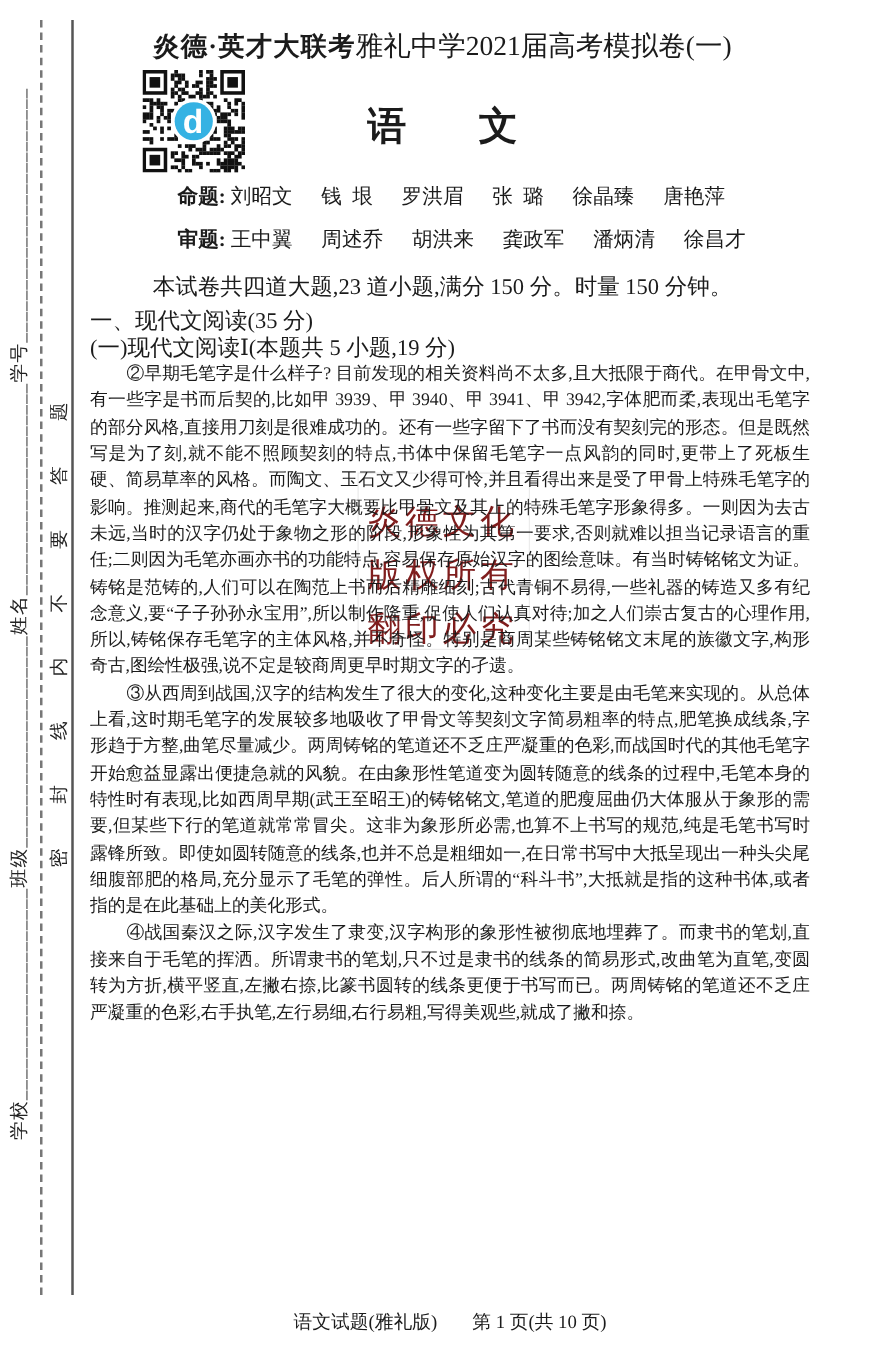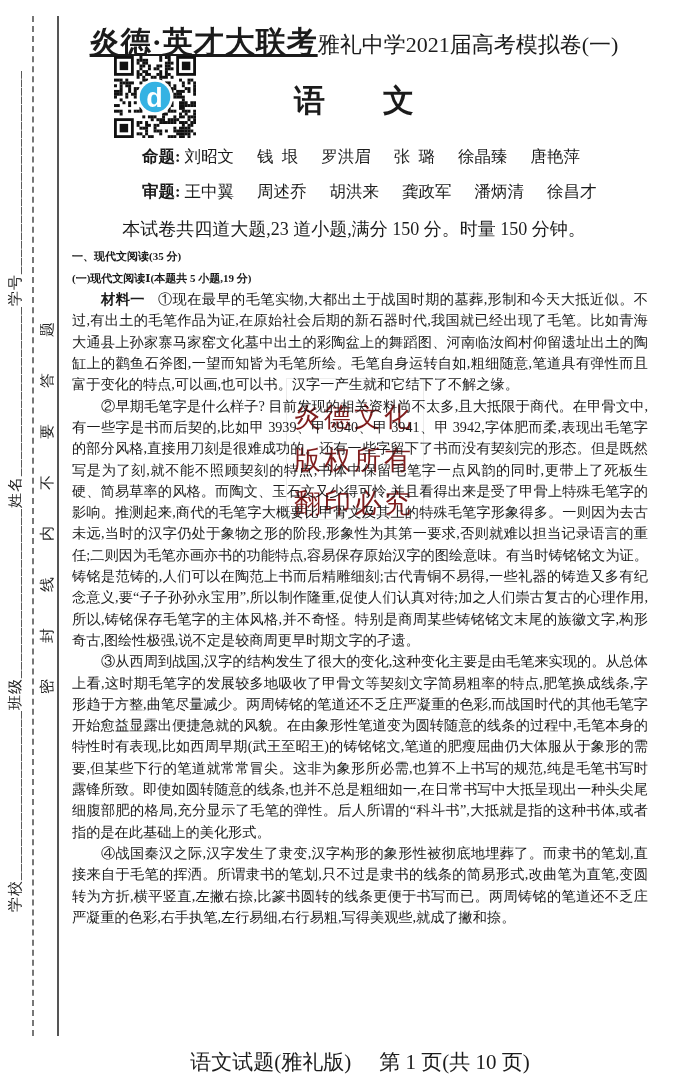--- a/index.html
+++ b/index.html
@@ -15,21 +15,21 @@
     transform-origin:0 0;transform:rotate(-90deg);
     font-size:15px;white-space:nowrap;color:#222;letter-spacing:1px;
   }
   .v-seal{
     position:absolute;left:38px;top:694px;width:380px;height:18px;
     transform-origin:0 0;transform:rotate(-90deg);
     font-size:15px;letter-spacing:36px;white-space:nowrap;color:#222;
   }
   
   .header{position:absolute;left:60px;width:588px;top:22px;text-align:center;white-space:nowrap;}
-  .brand{font-weight:900;font-size:30px;letter-spacing:1px;text-decoration:underline;}
+  .brand{font-weight:900;font-size:21px;letter-spacing:1px;}
   .examname{font-size:22px;}
   .qr{position:absolute;left:114px;top:56px;width:82px;height:82px;}
   .subject{position:absolute;left:60px;width:588px;top:80px;text-align:center;font-size:31px;font-weight:bold;}
   .subject .sub-first{margin-right:58px;}
   
   .meta{position:absolute;left:142px;font-size:16.5px;white-space:nowrap;}
   .meta b{margin-right:4px;}
   .meta .name{margin-right:23px;}
   .meta .name:last-child{margin-right:0;}
   .row-setters{top:146px;}
@@ -37,25 +37,25 @@
   .exam-info{position:absolute;left:60px;width:588px;top:217px;text-align:center;font-size:18px;}
   
   .wm-box{position:absolute;left:286px;top:378px;width:136px;height:140px;border:1px solid #ececec;}
   .wm{position:absolute;left:291px;top:396px;width:126px;text-align:center;color:#7f1d1d;
       font-size:27px;line-height:43px;letter-spacing:3px;}
   
   .content{
     position:absolute;left:72px;width:576px;top:246px;
     font-size:14.2px;line-height:21.3px;text-align:justify;text-justify:inter-ideograph;
   }
-  .content h3,.content h4{font-size:11px;margin:0;line-height:21.6px;font-weight:bold;}
+  .content h3,.content h4{font-size:18px;margin:0;line-height:21.6px;font-weight:normal;}
   .content p{margin:0;text-indent:2.05em;}
   .mat-label{margin-right:13px;}
   
-  .footer{position:absolute;left:72px;width:576px;top:1048px;text-align:center;font-size:21px;}
+  .footer{position:absolute;left:72px;width:576px;top:1048px;text-align:center;font-size:15px;}
   .footer .f-left{margin-right:28px;}
 </style>
 </head>
 <body>
 
 <div class="sheet">
 
   <div class="v-fields">学校____________________班级____________________姓名____________________学号________________________</div>
   <div class="seal-dash"></div>
   <div class="v-seal">密封线内不要答题</div>
@@ -350,21 +350,20 @@
   </div>
   <div class="meta row-reviewers">
     <b>审题:</b><span><span class="name">王中翼</span><span class="name">周述乔</span><span class="name">胡洪来</span><span class="name">龚政军</span><span class="name">潘炳清</span><span class="name">徐昌才</span></span>
   </div>
 
   <div class="exam-info">本试卷共四道大题,23 道小题,满分 150 分。时量 150 分钟。</div>
 
   <div class="content">
     <h3>一、现代文阅读(35 分)</h3>
     <h4>(一)现代文阅读Ⅰ(本题共 5 小题,19 分)</h4>
-    <p><b class="mat-label">材料一</b><span>①现在最早的毛笔实物,大都出土于战国时期的墓葬,形制和今天大抵近似。不过,有出土的毛笔作品为证,在原始社会后期的新石器时代,我国就已经出现了毛笔。比如青海大通县上孙家寨马家窑文化墓中出土的彩陶盆上的舞蹈图、河南临汝阎村仰留遗址出土的陶缸上的鹳鱼石斧图,一望而知皆为毛笔所绘。毛笔自身运转自如,粗细随意,笔道具有弹性而且富于变化的特点,可以画,也可以书。汉字一产生就和它结下了不解之缘。</span></p>
     <p>②早期毛笔字是什么样子? 目前发现的相关资料尚不太多,且大抵限于商代。在甲骨文中,有一些字是书而后契的,比如甲 3939、甲 3940、甲 3941、甲 3942,字体肥而柔,表现出毛笔字的部分风格,直接用刀刻是很难成功的。还有一些字留下了书而没有契刻完的形态。但是既然写是为了刻,就不能不照顾契刻的特点,书体中保留毛笔字一点风韵的同时,更带上了死板生硬、简易草率的风格。而陶文、玉石文又少得可怜,并且看得出来是受了甲骨上特殊毛笔字的影响。推测起来,商代的毛笔字大概要比甲骨文及其上的特殊毛笔字形象得多。一则因为去古未远,当时的汉字仍处于象物之形的阶段,形象性为其第一要求,否则就难以担当记录语言的重任;二则因为毛笔亦画亦书的功能特点,容易保存原始汉字的图绘意味。有当时铸铭铭文为证。铸铭是范铸的,人们可以在陶范上书而后精雕细刻;古代青铜不易得,一些礼器的铸造又多有纪念意义,要“子子孙孙永宝用”,所以制作隆重,促使人们认真对待;加之人们崇古复古的心理作用,所以,铸铭保存毛笔字的主体风格,并不奇怪。特别是商周某些铸铭铭文末尾的族徽文字,构形奇古,图绘性极强,说不定是较商周更早时期文字的孑遗。</p>
     <p>③从西周到战国,汉字的结构发生了很大的变化,这种变化主要是由毛笔来实现的。从总体上看,这时期毛笔字的发展较多地吸收了甲骨文等契刻文字简易粗率的特点,肥笔换成线条,字形趋于方整,曲笔尽量减少。两周铸铭的笔道还不乏庄严凝重的色彩,而战国时代的其他毛笔字开始愈益显露出便捷急就的风貌。在由象形性笔道变为圆转随意的线条的过程中,毛笔本身的特性时有表现,比如西周早期(武王至昭王)的铸铭铭文,笔道的肥瘦屈曲仍大体服从于象形的需要,但某些下行的笔道就常常冒尖。这非为象形所必需,也算不上书写的规范,纯是毛笔书写时露锋所致。即使如圆转随意的线条,也并不总是粗细如一,在日常书写中大抵呈现出一种头尖尾细腹部肥的格局,充分显示了毛笔的弹性。后人所谓的“科斗书”,大抵就是指的这种书体,或者指的是在此基础上的美化形式。</p>
     <p>④战国秦汉之际,汉字发生了隶变,汉字构形的象形性被彻底地埋葬了。而隶书的笔划,直接来自于毛笔的挥洒。所谓隶书的笔划,只不过是隶书的线条的简易形式,改曲笔为直笔,变圆转为方折,横平竖直,左撇右捺,比篆书圆转的线条更便于书写而已。两周铸铭的笔道还不乏庄严凝重的色彩,右手执笔,左行易细,右行易粗,写得美观些,就成了撇和捺。</p>
   </div>
 
   <div class="footer">
     <span class="f-left">语文试题(雅礼版)</span><span>第 1 页(共 10 页)</span>
   </div>
 
 </div>

